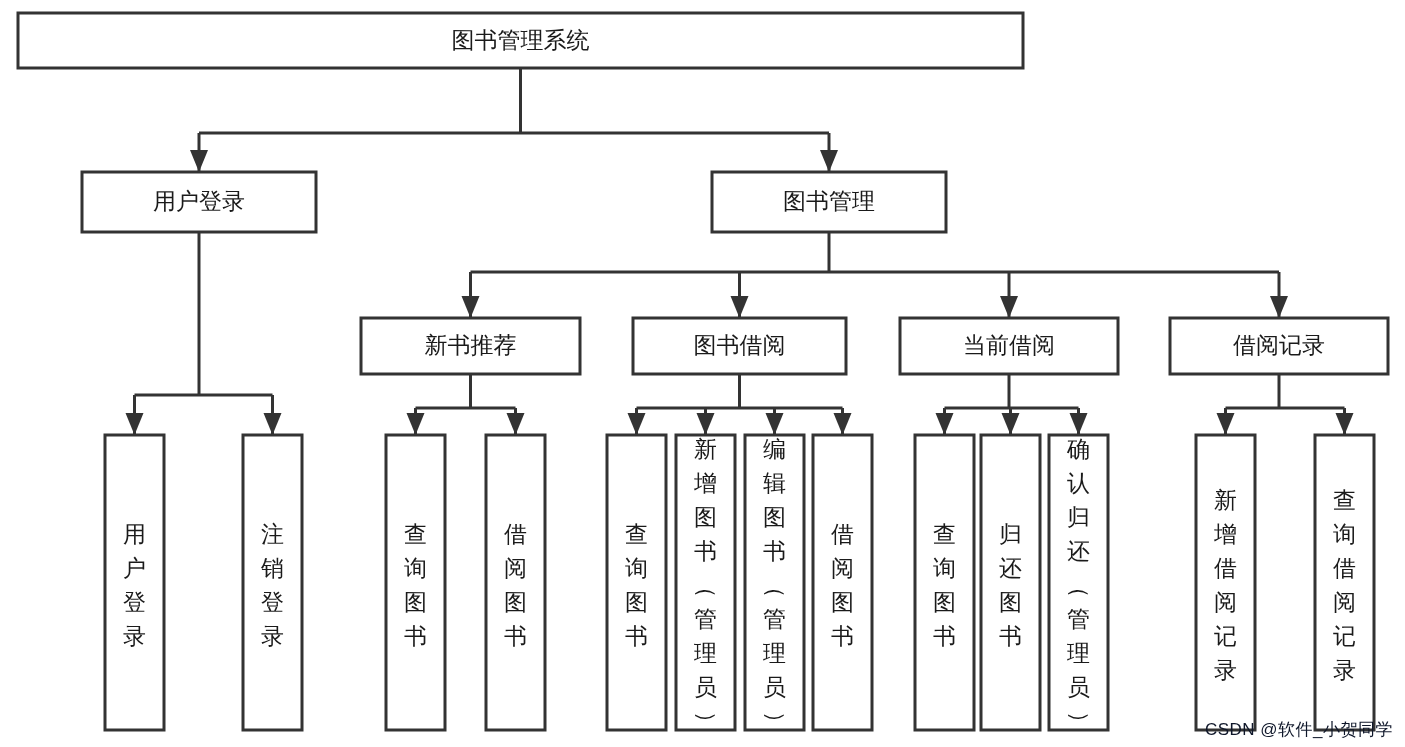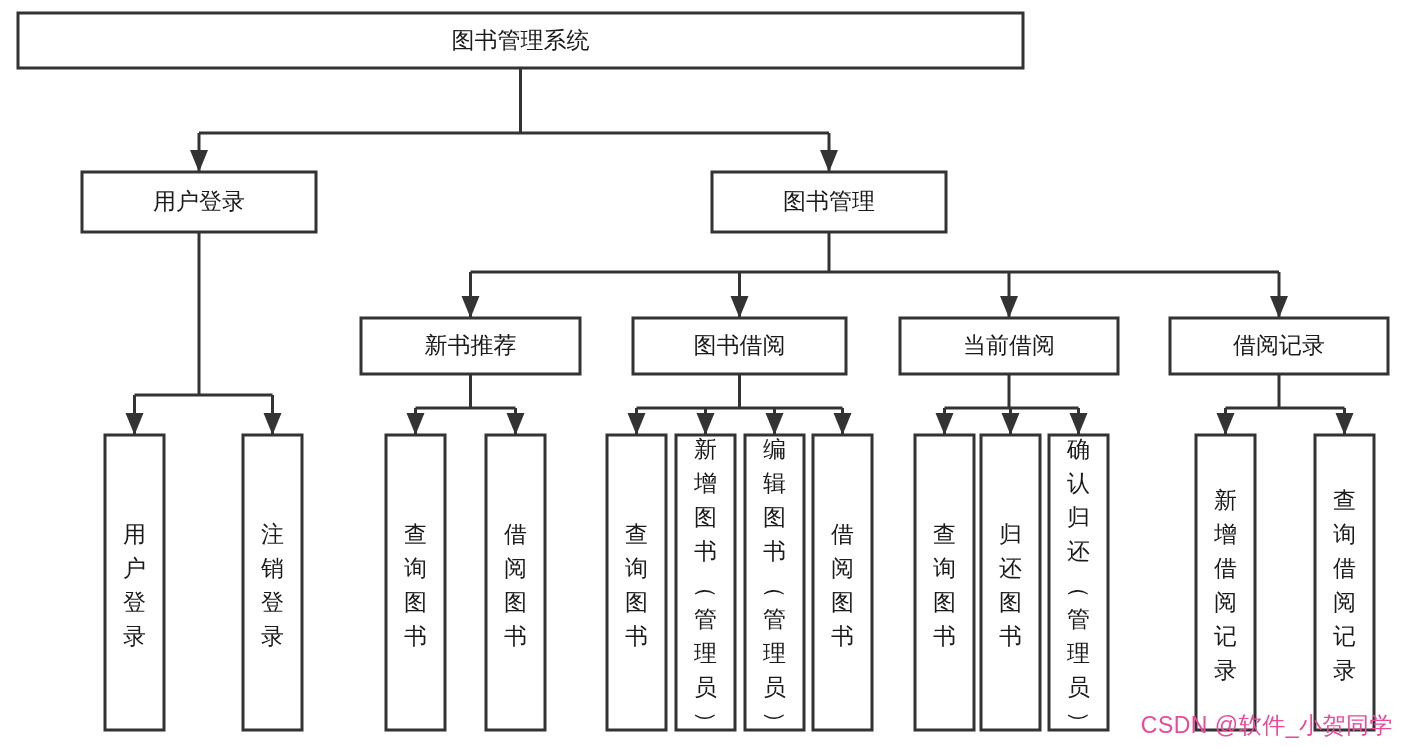--- a/index.html
+++ b/index.html
@@ -53,22 +53,22 @@
     font-family: "Liberation Sans", "DejaVu Sans", sans-serif;
     font-size: 23px;
     fill: #1a1a1a;
     text-anchor: middle;
   }
   .watermark {
     position: absolute;
     right: 12px;
     bottom: 6px;
     font-family: "Liberation Sans", "DejaVu Sans", sans-serif;
-    font-size: 23px;
-    color: #ec4899;
+    font-size: 17px;
+    color: #0f172a;
     letter-spacing: 0.5px;
     white-space: nowrap;
     user-select: none;
   }
 </style>
 </head>
 <body>
 
 <div id="diagram-root">
 

